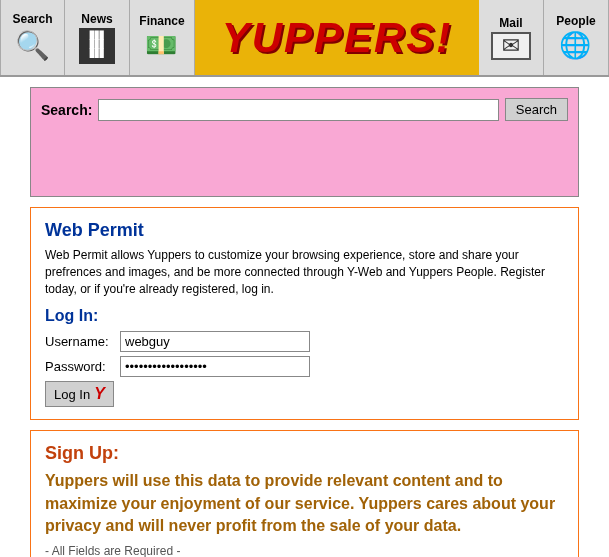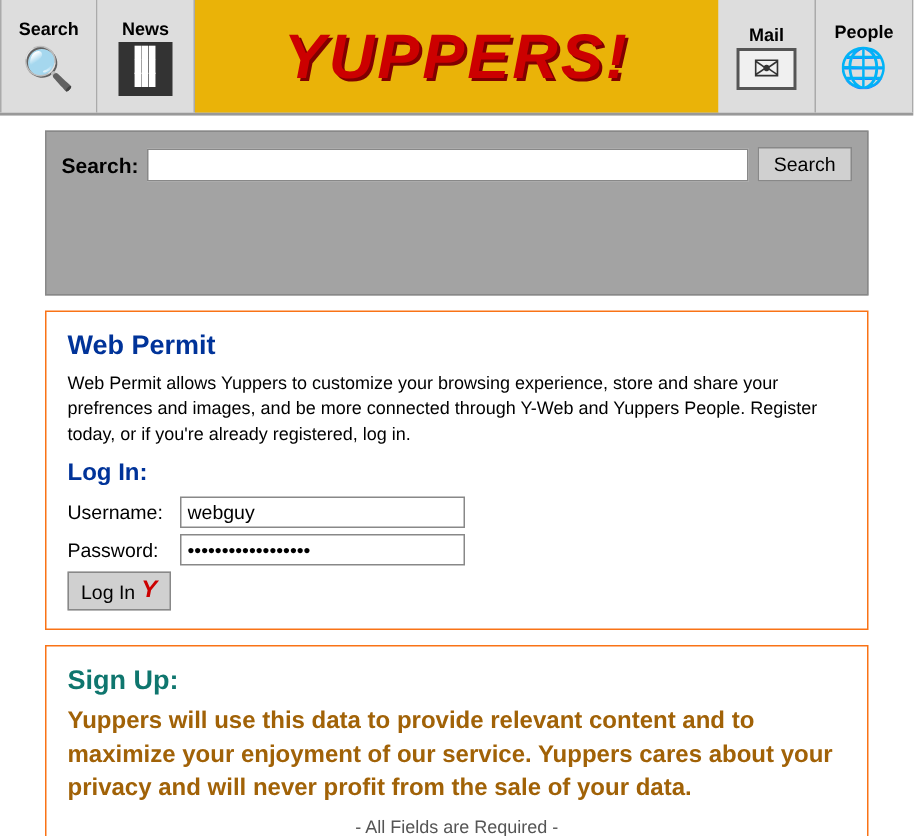--- a/index.html
+++ b/index.html
@@ -95,21 +95,21 @@
     }
     .icon-people {
       font-size: 26px;
     }
 
     
     .search-section {
       border: 1px solid #888;
       margin: 10px 30px;
       padding: 10px;
-      background: #a3a3a3;
+      background: #f9a8d4;
       min-height: 110px;
     }
     .search-row {
       display: flex;
       align-items: center;
       gap: 6px;
     }
     .search-label {
       font-size: 14px;
       font-weight: bold;
@@ -188,35 +188,34 @@
       color: #cc0000;
       font-weight: 900;
       font-size: 16px;
       font-style: italic;
     }
 
     
     .signup-title {
       font-size: 18px;
       font-weight: bold;
-      color: #0f766e;
+      color: #c2410c;
       margin-bottom: 6px;
     }
     .signup-desc {
       font-size: 16px;
       color: #a16207;
       margin-bottom: 6px;
       line-height: 1.4;
       font-weight: bold;
     }
     .signup-note {
       font-size: 12px;
       color: #555;
       margin-bottom: 4px;
-      text-align: center;
     }
     .signup-hint {
       font-size: 12px;
       color: #333;
       margin-bottom: 4px;
       margin-left: 0;
     }
   </style>
 </head>
 <body>
@@ -224,20 +223,24 @@
 <nav class="navbar">
   <a class="nav-item">
     <span class="label">Search</span>
     <span class="icon-search"></span>
   </a>
   <a class="nav-item">
     <span class="label">News</span>
     <span class="icon-news">
       ▉▉▉<br>▉▉▉<br>▉▉▉
     </span>
+  </a>
+  <a class="nav-item">
+    <span class="label">Finance</span>
+    <span class="icon-finance">💵</span>
   </a>
 
   <div class="nav-logo">
     <span class="logo-text">YUPPERS<span class="logo-exclaim">!</span></span>
   </div>
 
   <a class="nav-item">
     <span class="label">Mail</span>
     <span class="icon-mail"></span>
   </a>

